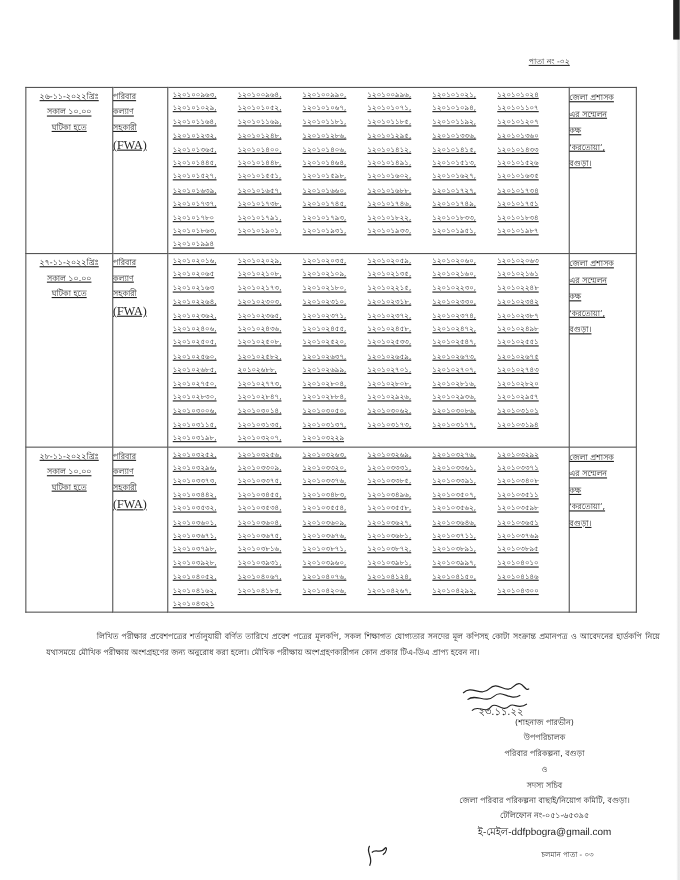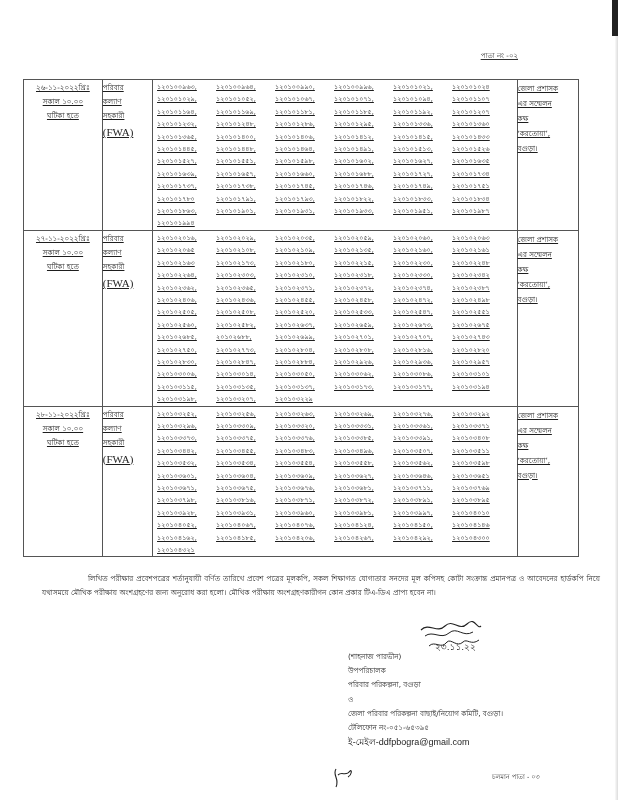--- a/index.html
+++ b/index.html
@@ -17,21 +17,21 @@
   td.post { width:51px; text-align:left; font-size:7.2px; line-height:14px; padding-top:1px !important; }
   td.post .abbr { font-family:"Liberation Serif", serif; font-size:11px; line-height:18px; display:block; }
   td.rolls { width:360px; padding:1px 0 0 4px !important; }
   td.venue { width:63px; text-align:left; font-size:7.2px; line-height:15px; padding-top:1px !important; }
   .grid { display:grid; grid-template-columns: repeat(6, 59px); }
   .grid span { white-space:nowrap; letter-spacing:0.1px; }
   .notice {
     position:absolute; left:42px; top:572px; width:558px; font-size:7.2px; line-height:14px; text-align:justify;
   }
   .notice .indent { display:inline-block; width:46px; }
-  .sign-block { position:absolute; left:348px; top:650px; width:230px; font-size:7.2px; line-height:14.2px; }
+  .sign-block { position:absolute; left:380px; top:650px; width:230px; text-align:center; font-size:7.2px; line-height:14.2px; }
   .sign-block .email { font-family:"Liberation Sans", sans-serif; font-size:9px; }
   .signature {
     position:absolute; left:415px; top:620px; width:70px; height:34px;
   }
   .initials { position:absolute; left:330px; top:765px; width:24px; height:26px; }
   .next-page { position:absolute; left:492px; top:772px; font-size:6.5px; color:#333; }
   .scan-edge { position:absolute; right:0; top:0; width:3px; height:800px; background:linear-gradient(to right,#fafafa,#dcdcdc); }
   .scan-corner { position:absolute; right:0; top:0; width:6px; height:36px; background:#222; }
 </style>
 </head>
@@ -343,20 +343,21 @@
   <path d="M10 16 C18 10, 26 20, 34 13 S 48 18, 58 12" stroke="#222" stroke-width="1" fill="none"></path>
   <path d="M14 26 C20 20, 26 30, 32 22 C36 18, 42 28, 48 22 C52 18, 56 26, 64 20" stroke="#222" stroke-width="1" fill="none"></path>
   <text x="20" y="30" font-size="9" fill="#222" font-family="DejaVu Sans, sans-serif">২৩.১১.২২</text>
 </svg>
 
 <div class="sign-block">
   <div>(শাহনাজ পারভীন)</div>
   <div>উপপরিচালক</div>
   <div>পরিবার পরিকল্পনা, বগুড়া</div>
   <div>ও</div>
+  <div>সদস্য সচিব</div>
   <div>জেলা পরিবার পরিকল্পনা বাছাই/নিয়োগ কমিটি, বগুড়া।</div>
   <div>টেলিফোন নং-০৫১-৬৫৩৯৫</div>
   <div class="email">ই-মেইল-ddfpbogra@gmail.com</div>
 </div>
 
 <svg class="initials" viewBox="0 0 24 26">
   <path d="M6 4 C2 10, 10 14, 6 22 M8 10 C12 6, 16 12, 20 6 C22 4, 22 10, 18 12" stroke="#222" stroke-width="1.1" fill="none"></path>
 </svg>
 
 <div class="next-page">চলমান পাতা - ০৩</div>

